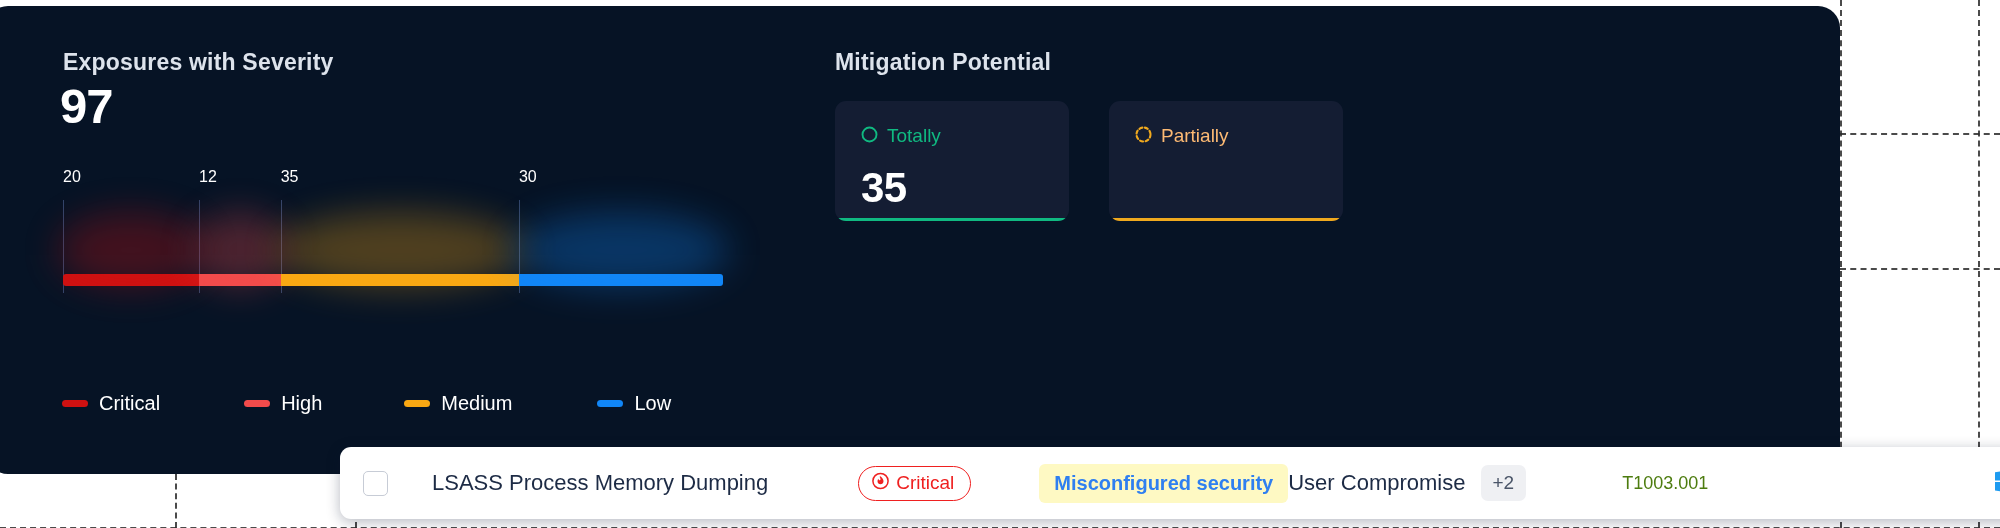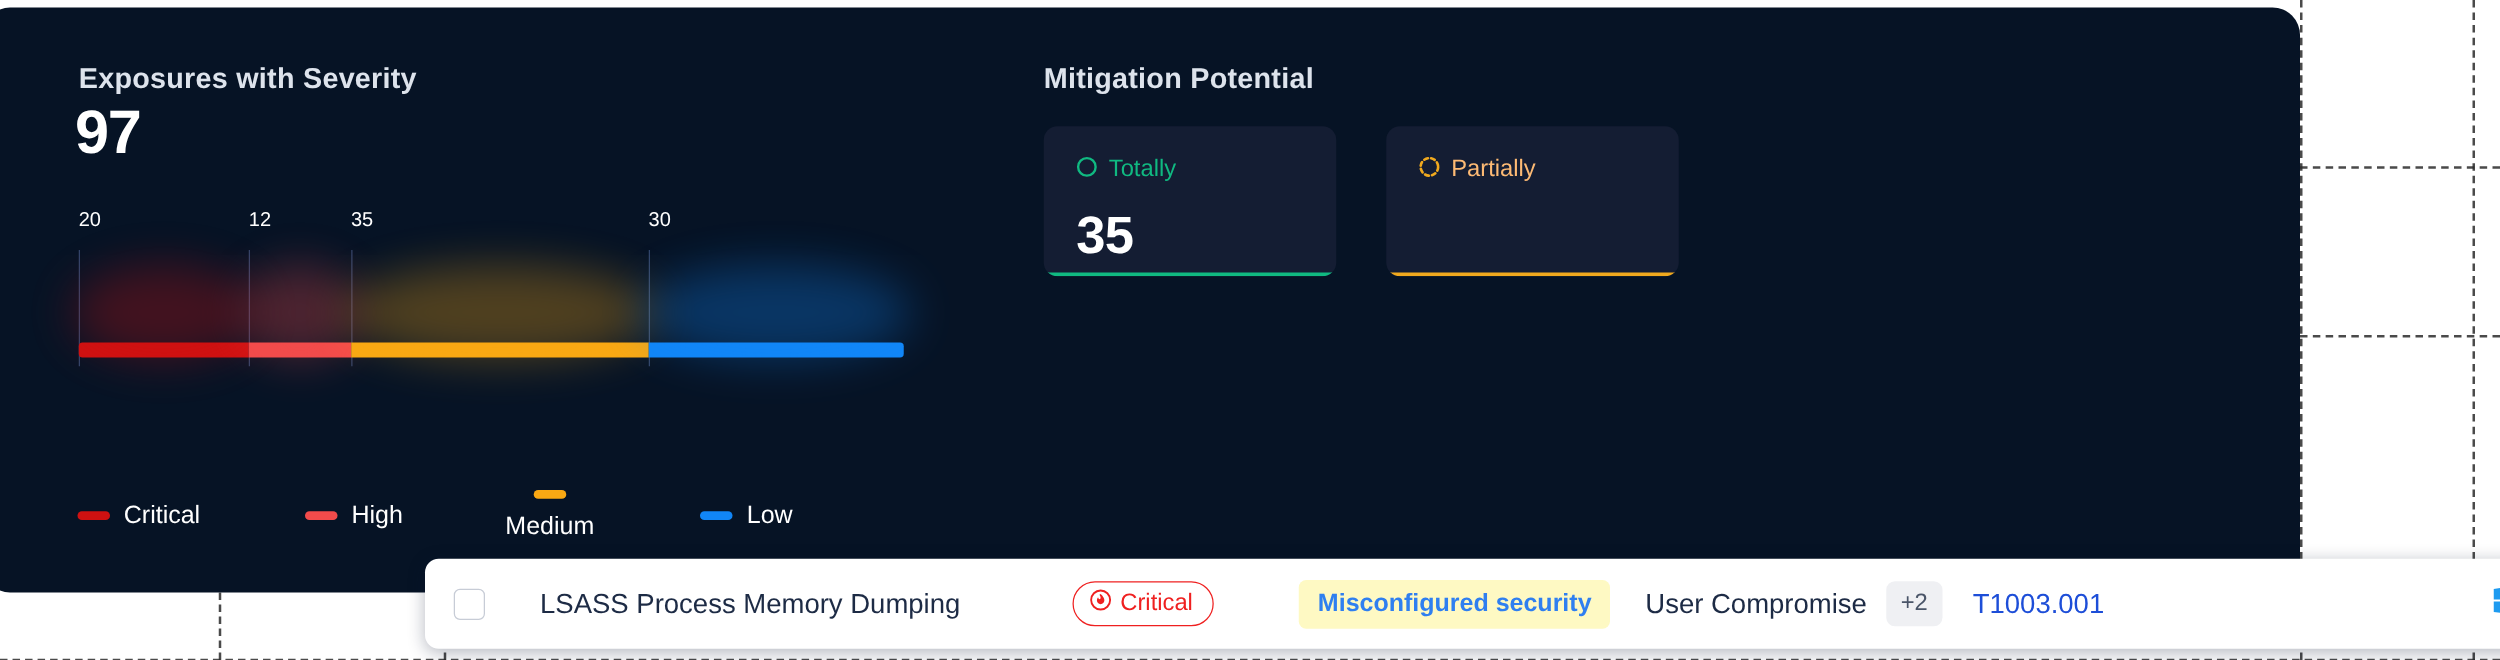--- a/index.html
+++ b/index.html
@@ -195,38 +195,37 @@
     margin-left:68px;
     background:#fef9c3;
     color:#2f7ff0;
     font-size:20px;
     font-weight:bold;
     padding:8px 15px;
     border-radius:6px;
     white-space:nowrap;
   }
   #impact-label {
-    margin-left:28px;
     font-size:22px;
     color:#1d2b45;
     white-space:nowrap;
   }
   #impact-more {
     margin-left:15px;
     background:#eff0f3;
     color:#4a5568;
     font-size:19px;
     padding:7px 12px;
     border-radius:7px;
     white-space:nowrap;
   }
   #technique-id {
-    margin-left:24px;
-    font-size:22px;
-    color:#1d4ed8;
+    margin-left:96px;
+    font-size:18px;
+    color:#4d7c0f;
     white-space:nowrap;
   }
   #platform-icon {
     margin-left:auto;
     margin-right:32px;
     flex:0 0 auto;
     display:block;
   }
 </style>
 </head>
@@ -285,21 +284,21 @@
 
       <div id="legend">
           <div class="legend-item" style="margin-left: 0px;">
             <span class="legend-swatch" style="background: rgb(207, 17, 17);"></span>
             <span class="legend-label">Critical</span>
           </div>
           <div class="legend-item" style="margin-left: 84px;">
             <span class="legend-swatch" style="background: rgb(242, 75, 75);"></span>
             <span class="legend-label">High</span>
           </div>
-          <div class="legend-item" style="margin-left: 82px; flex-direction: column;">
+          <div class="legend-item" style="margin-left: 82px;">
             <span class="legend-swatch" style="background: rgb(249, 168, 19);"></span>
             <span class="legend-label">Medium</span>
           </div>
           <div class="legend-item" style="margin-left: 85px;">
             <span class="legend-swatch" style="background: rgb(17, 134, 247);"></span>
             <span class="legend-label">Low</span>
           </div>
         </div>
 
       <div class="sec-title" id="mitigation-title">Mitigation Potential</div>

